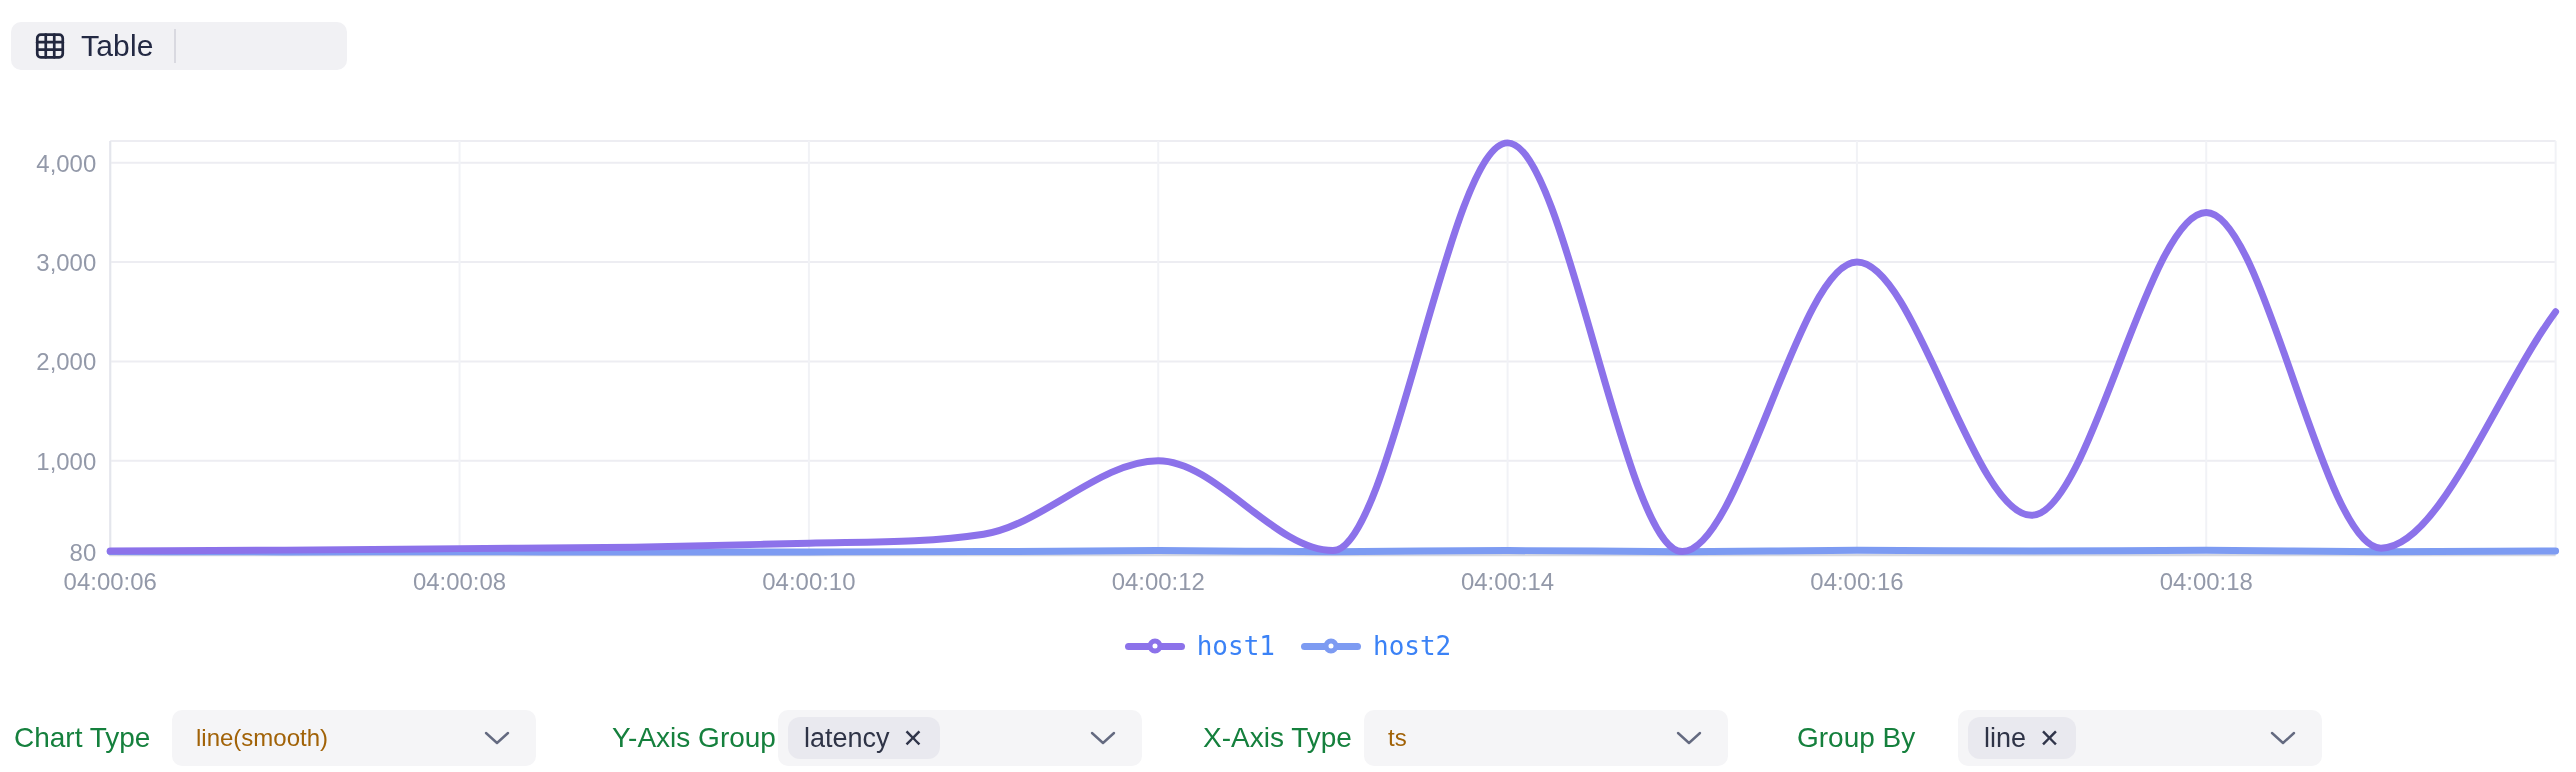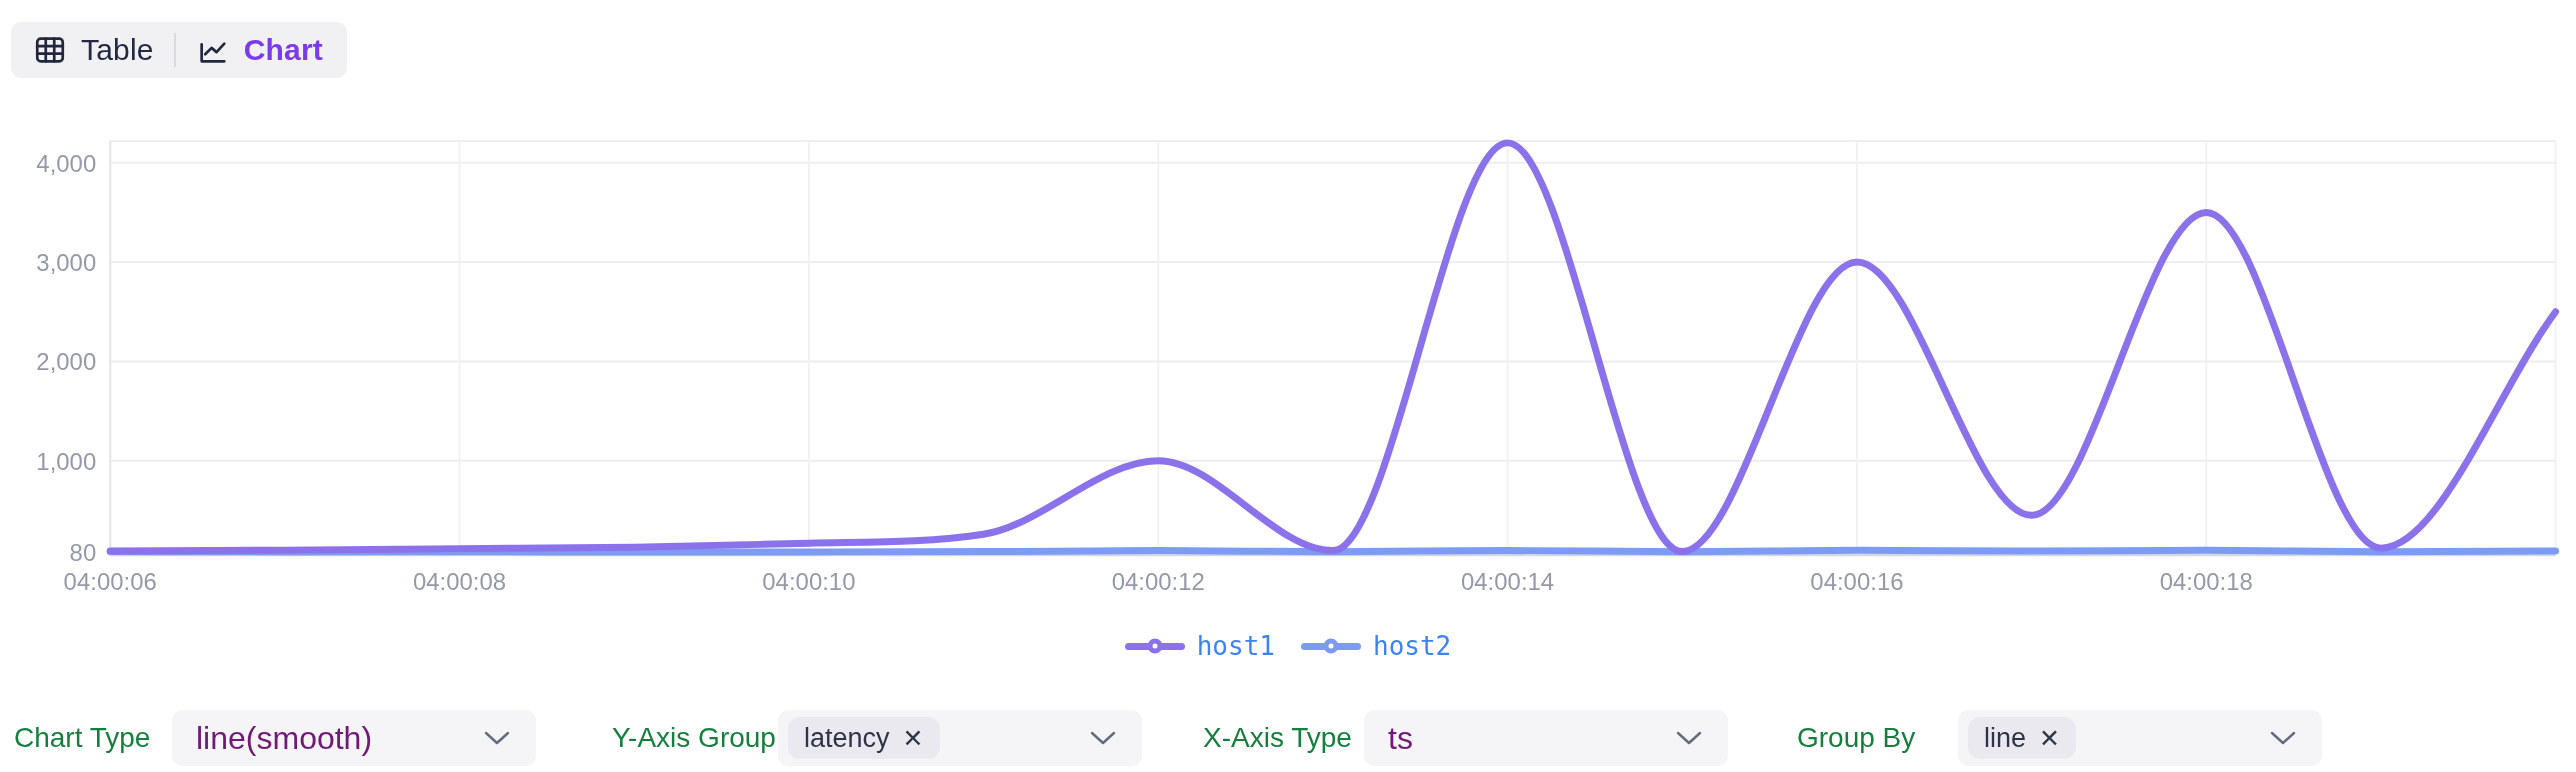--- a/index.html
+++ b/index.html
@@ -5,21 +5,21 @@
   :root{ --accent:#7c3aed; }
   *{box-sizing:border-box;}
   html,body{margin:0;padding:0;}
   body{
     width:2576px;height:773px;position:relative;background:#ffffff;
     font-family:"Liberation Sans", sans-serif;overflow:hidden;
   }
 
   
   .toggle{
-    position:absolute;left:11px;top:22px;height:56px;width:336px;
+    position:absolute;left:11px;top:22px;height:48px;width:336px;
     background:#f1f1f4;border-radius:10px;display:flex;align-items:center;
     padding:0 10px;
   }
   .toggle-item{display:flex;align-items:center;gap:14px;padding:0 12px;cursor:pointer;height:100%;}
   .toggle-item span{font-size:30px;color:#232943;font-weight:500;letter-spacing:0.2px;}
   .toggle-item.active span{color:var(--accent);font-weight:700;}
   .toggle-item svg{display:block;}
   .toggle-divider{width:2px;height:34px;background:#d9d9e0;margin:0 8px;}
 
   
@@ -41,21 +41,21 @@
 
   
   .ctl-label{
     position:absolute;top:710px;height:56px;line-height:56px;
     font-size:28px;color:#15803d;white-space:nowrap;
   }
   .select{
     position:absolute;top:710px;height:56px;width:364px;background:#f5f5f7;
     border-radius:10px;display:flex;align-items:center;cursor:pointer;
   }
-  .select .value{font-size:32px;color:#701a75;padding-left:24px;text-align:right;}
+  .select .value{font-size:24px;color:#a16207;padding-left:24px;text-align:right;}
   .select .chip{
     margin-left:10px;height:42px;background:#e9e9ef;border-radius:12px;
     display:flex;align-items:center;padding:0 16px;gap:13px;
   }
   .select .chip .chip-text{font-size:27px;color:#2f3447;}
   .select .chip .chip-x{font-size:25px;color:#30354a;cursor:pointer;line-height:1;}
   .select .chev{position:absolute;right:26px;top:50%;transform:translateY(-50%);}
 </style>
 </head>
 <body>
@@ -65,27 +65,20 @@
     <svg width="34" height="34" viewBox="0 0 24 24" fill="none" stroke="#22273e" stroke-width="1.9" stroke-linecap="round" stroke-linejoin="round">
       <rect x="3" y="4" width="18" height="16" rx="2.5"></rect>
       <line x1="3" y1="9.3" x2="21" y2="9.3"></line>
       <line x1="3" y1="14.6" x2="21" y2="14.6"></line>
       <line x1="9" y1="4" x2="9" y2="20"></line>
       <line x1="15" y1="4" x2="15" y2="20"></line>
     </svg>
     <span>Table</span>
   </div>
   <div class="toggle-divider"></div>
-  <div class="toggle-item active">
-    <svg width="34" height="34" viewBox="0 0 24 24" fill="none" stroke="#22273e" stroke-width="1.9" stroke-linecap="round" stroke-linejoin="round">
-      <path d="M4 8v12h16"></path>
-      <path d="M6.5 15l4.5-4.5 3.5 3 5.5-6"></path>
-    </svg>
-    <span>Chart</span>
-  </div>
 </div>
 
 <svg id="chart-svg" width="2576" height="529" viewBox="0 0 2580 530">
     <line x1="110" x2="2560" y1="61" y2="61" stroke="#ededf2" stroke-width="2"></line>
     <line x1="110" x2="2560" y1="381.44444444444446" y2="381.44444444444446" stroke="#ededf2" stroke-width="2"></line>
     <line x1="110" x2="2560" y1="281.92753623188406" y2="281.92753623188406" stroke="#ededf2" stroke-width="2"></line>
     <line x1="110" x2="2560" y1="182.41062801932367" y2="182.41062801932367" stroke="#ededf2" stroke-width="2"></line>
     <line x1="110" x2="2560" y1="82.89371980676327" y2="82.89371980676327" stroke="#ededf2" stroke-width="2"></line>
     <line x1="110" x2="110" y1="61" y2="473" stroke="#f1f2f6" stroke-width="2"></line>
     <line x1="460" x2="460" y1="61" y2="473" stroke="#f1f2f6" stroke-width="2"></line>

